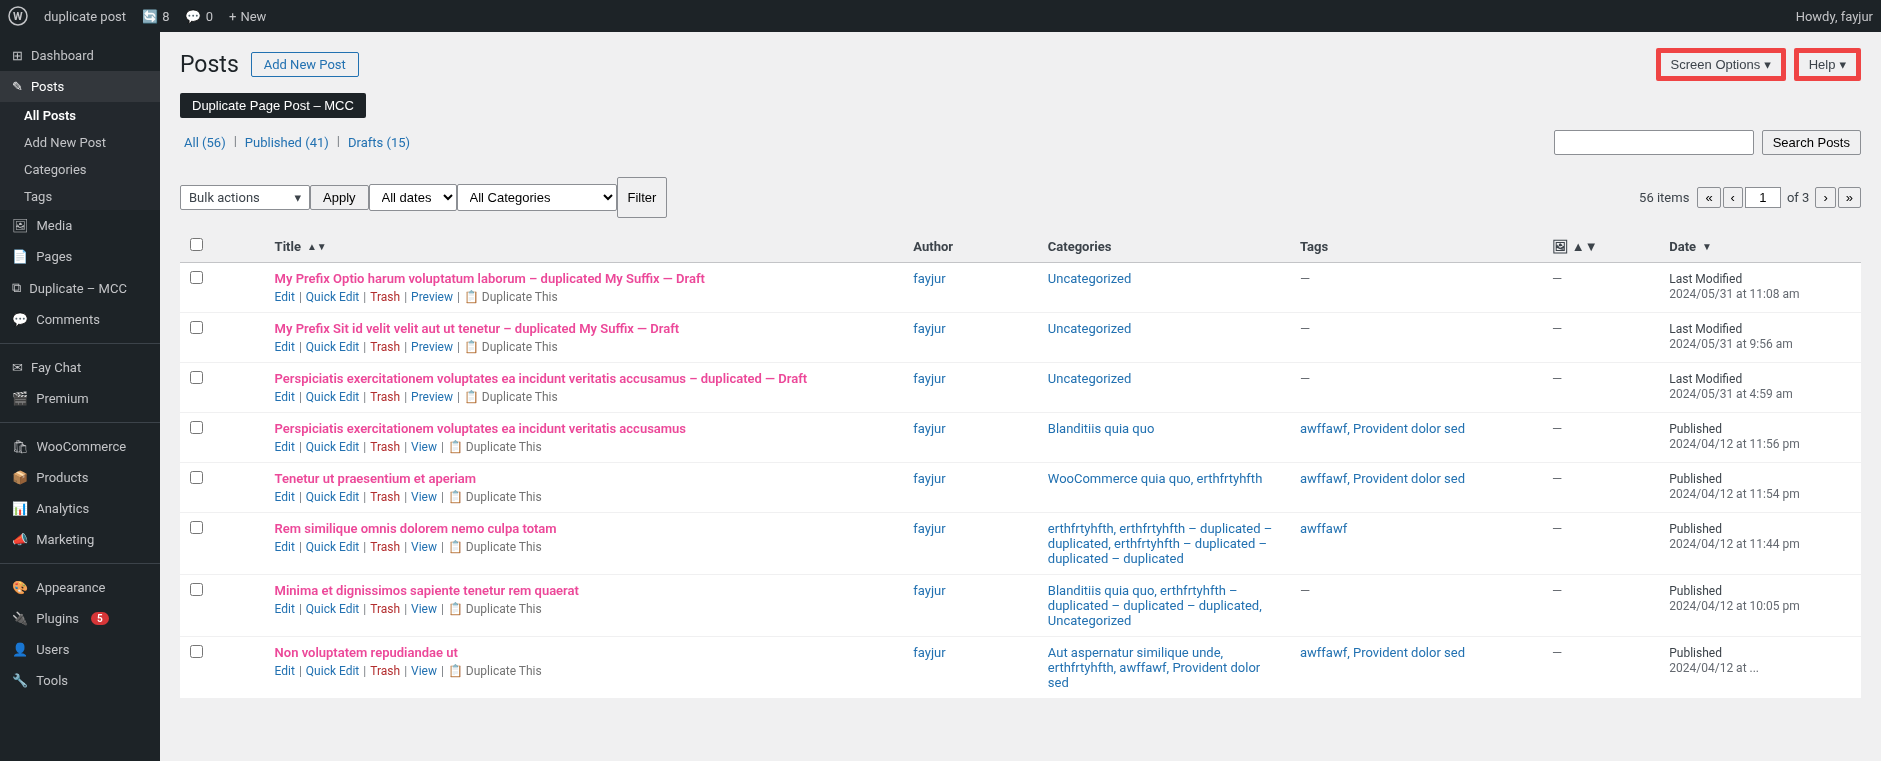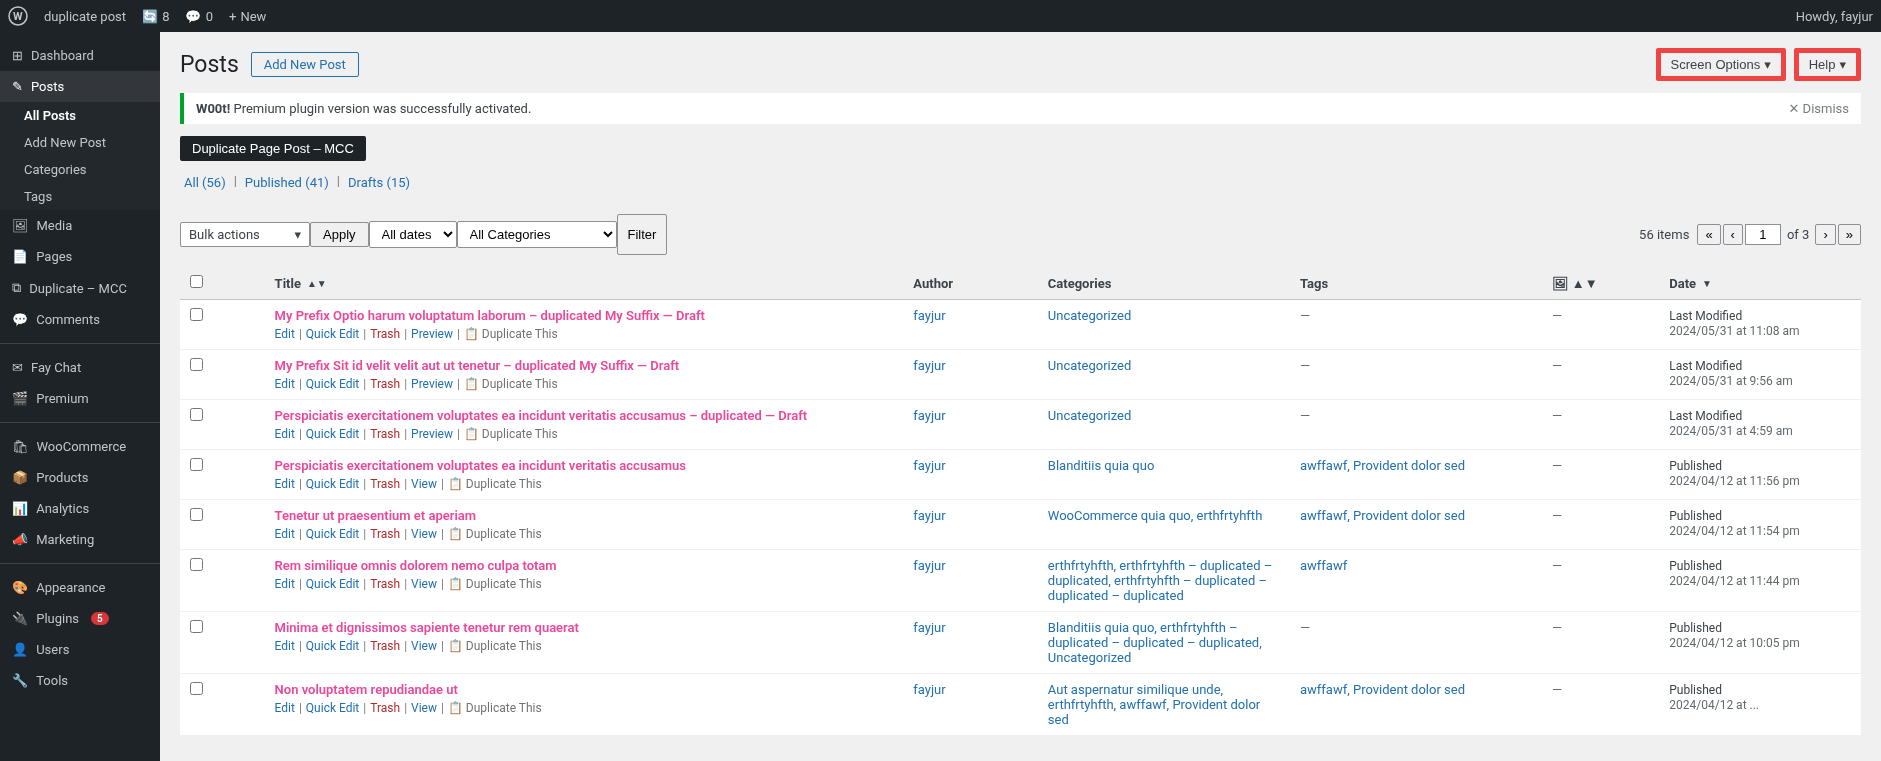--- a/index.html
+++ b/index.html
@@ -277,45 +277,42 @@
             <span>▾</span>
           </button>
           <button class="btn-screen-options">
             <span>Help</span>
             <span>▾</span>
           </button>
         </div>
       </div>
 
       
-      <div class="notice">
-        <span class="notice-text">
-          <strong>W00t!</strong>
-          <span> Premium plugin version was successfully activated.</span>
-        </span>
-        <span class="notice-dismiss">✕ <span>Dismiss</span></span>
-      </div>
 
       
       <button class="plugin-btn">Duplicate Page Post – MCC</button>
 
       
       <div style="display:flex; align-items:center; justify-content:space-between; margin-bottom:10px;">
         <div class="post-tabs">
           <a class="post-tab">
             <span>All</span> (<span>56</span>)
           </a>
           <span class="post-tab-sep">|</span>
           <a class="post-tab">
             <span>Published</span> (<span>41</span>)
           </a>
           <span class="post-tab-sep">|</span>
           <a class="post-tab">
             <span>Drafts</span> (<span>15</span>)
           </a>
+        </div>
+        <div class="search-row">
+          <input type="text" class="search-input" placeholder="" style="">
+          <button class="search-btn">Search Posts</button>
         </div>
       </div>
 
       
       <div class="filters-row">
         <div class="bulk-select">
           <span>Bulk actions</span>
           <span>▾</span>
         </div>
         <button class="apply-btn">Apply</button>

